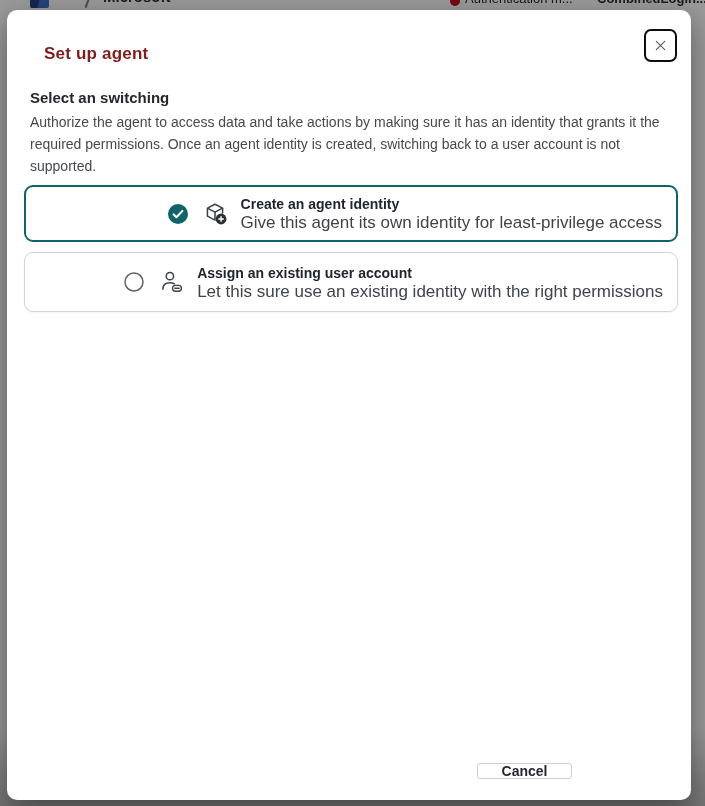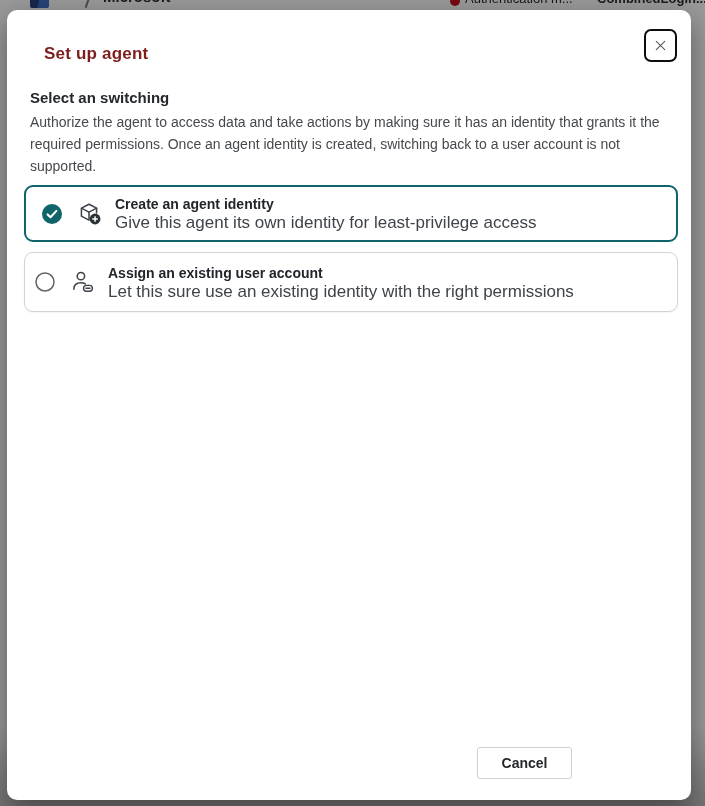--- a/index.html
+++ b/index.html
@@ -38,36 +38,36 @@
                font-weight: 700; color: #7f1d1d; letter-spacing: 0.2px; }
 
   .section-heading { position: absolute; top: 79px; left: 23px; font-size: 15px; font-weight: 700; color: #24282c; }
 
   .section-desc { position: absolute; top: 101px; left: 23px; width: 652px;
                   font-size: 14px; line-height: 22px; color: #45494e; }
 
   
   .option-card { position: absolute; left: 17px; width: 654px; background: #ffffff;
                  border-radius: 9px; display: flex; align-items: center;
-                 padding: 0 14px 0 16px; cursor: pointer; }
+                 padding: 0 14px 0 16px; cursor: pointer; justify-content: flex-end; }
   .option-card.selected { top: 175px; height: 57px; border: 2px solid #0e6469; }
   .option-card.unselected { top: 242px; height: 60px; border: 1px solid #d4d4d4;
                             box-shadow: 0 1px 2px rgba(0,0,0,0.05); padding-left: 10px; }
 
   .radio { flex: 0 0 auto; width: 20px; height: 20px; margin-right: 14px; }
   .opt-icon { flex: 0 0 auto; width: 26px; height: 26px; margin-right: 13px; }
   .opt-text { display: flex; flex-direction: column; gap: 2px; }
   .opt-title { font-size: 14px; font-weight: 700; color: #20262c; line-height: 17px; }
   .opt-subtitle { font-size: 17px; color: #3f444a; line-height: 16px; }
 
   .badge { margin-left: auto; background: #0e6469; color: #ffffff; font-size: 12px; font-weight: 700;
            padding: 4px 12px 5px 12px; border-radius: 12px; white-space: nowrap; }
 
   
-  .footer-btn { position: absolute; bottom: 21px; height: 32px; border-radius: 3px;
+  .footer-btn { position: absolute; bottom: 21px; height: 16px; border-radius: 3px;
                 font-family: inherit; font-size: 14px; display: flex; align-items: center;
                 justify-content: center; cursor: pointer; }
   .btn-cancel { right: 119px; width: 95px; background: #ffffff; border: 1px solid #cfcfcf;
                 color: #24282c; font-weight: 600; }
   .btn-next { right: 14px; width: 95px; background: #0e6469; border: 1px solid #0e6469;
               color: #ffffff; font-weight: 700; }
 </style>
 </head>
 <body>
 

